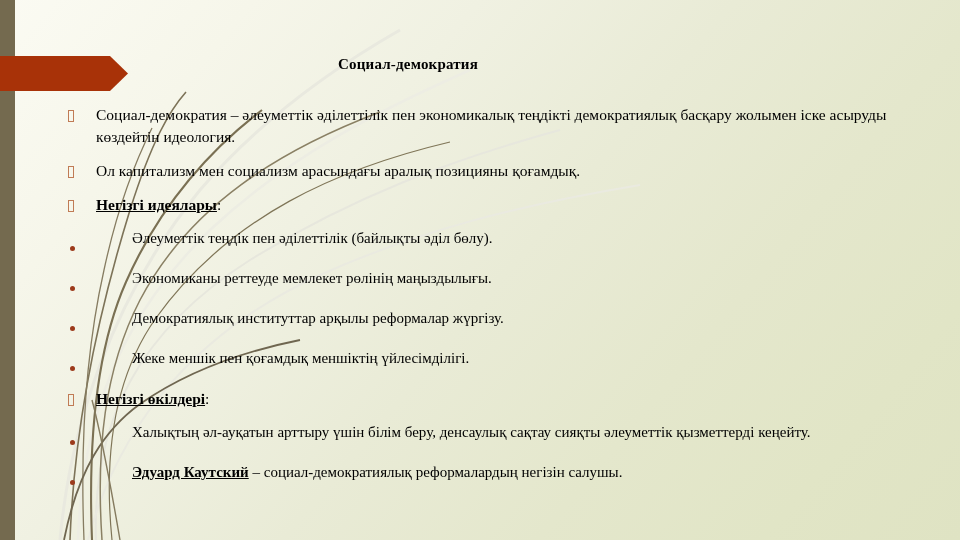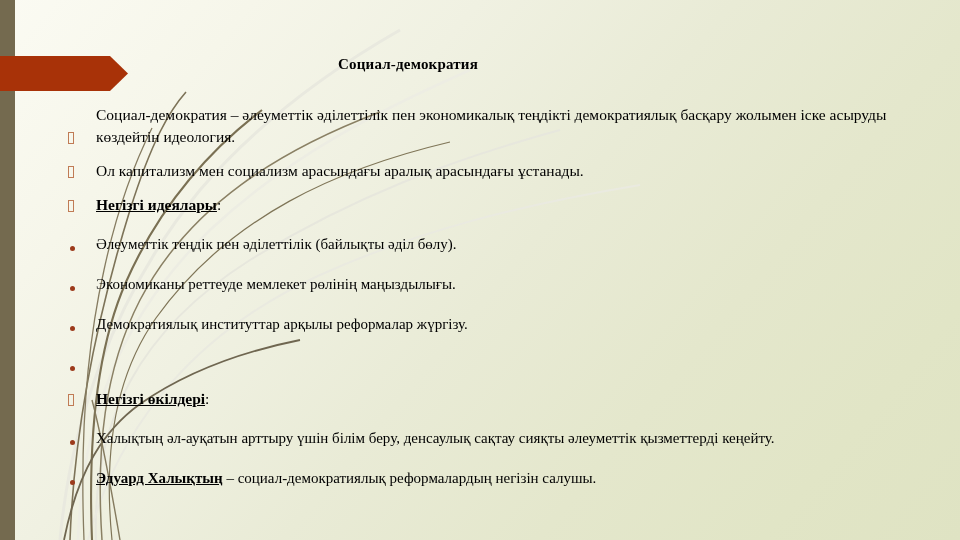--- a/index.html
+++ b/index.html
@@ -65,24 +65,24 @@
 
   .content {
     position: absolute;
     left: 62px;
     top: 104px;
     width: 884px;
   }
 
   .row {
     display: flex;
-    align-items: flex-end;
+    align-items: flex-start;
     margin-bottom: 12px;
   }
-  .row.tight { margin-bottom: 13px; }
+  .row.tight { margin-bottom: 13px; gap: 36px; }
 
   
   .mk1 {
     flex: 0 0 auto;
     width: 34px;
     padding-top: 4px;
     box-sizing: border-box;
   }
   .tofu {
     display: inline-block;
@@ -150,21 +150,21 @@
 
   <div class="content">
 
     <div class="row">
       <div class="mk1"><span class="tofu"></span></div>
       <div class="txt">Социал-демократия – әлеуметтік әділеттілік пен экономикалық теңдікті демократиялық басқару жолымен іске асыруды көздейтін идеология.</div>
     </div>
 
     <div class="row">
       <div class="mk1"><span class="tofu"></span></div>
-      <div class="txt"> Ол капитализм мен социализм арасындағы аралық арасындағы ұстанады.</div>
+      <div class="txt"> Ол капитализм мен социализм арасындағы аралық позицияны қоғамдық.</div>
     </div>
 
     <div class="row">
       <div class="mk1"><span class="tofu"></span></div>
       <div class="txt"><span class="b">Негізгі идеялары</span><span>:</span></div>
     </div>
 
     <div class="row tight">
       <div class="mk2"><span class="dot"></span></div>
       <div class="txt l2">Әлеуметтік теңдік пен әділеттілік (байлықты әділ бөлу).</div>
@@ -175,32 +175,33 @@
       <div class="txt l2">Экономиканы реттеуде мемлекет рөлінің маңыздылығы.</div>
     </div>
 
     <div class="row tight">
       <div class="mk2"><span class="dot"></span></div>
       <div class="txt l2">Демократиялық институттар арқылы реформалар жүргізу.</div>
     </div>
 
     <div class="row tight">
       <div class="mk2"><span class="dot"></span></div>
+      <div class="txt l2">Жеке меншік пен қоғамдық меншіктің үйлесімділігі.</div>
     </div>
 
     <div class="row">
       <div class="mk1"><span class="tofu"></span></div>
       <div class="txt"><span class="b">Негізгі өкілдері</span><span>:</span></div>
     </div>
 
     <div class="row tight">
       <div class="mk2"><span class="dot"></span></div>
       <div class="txt l2">Халықтың әл-ауқатын арттыру үшін білім беру, денсаулық сақтау сияқты әлеуметтік қызметтерді кеңейту.</div>
     </div>
 
     <div class="row tight">
       <div class="mk2"><span class="dot"></span></div>
-      <div class="txt l2"><span class="b">Эдуард Халықтың</span><span> – социал-демократиялық реформалардың негізін салушы.</span></div>
+      <div class="txt l2"><span class="b">Эдуард Каутский</span><span> – социал-демократиялық реформалардың негізін салушы.</span></div>
     </div>
 
 
   </div>
 </div>
 
 </body></html>

